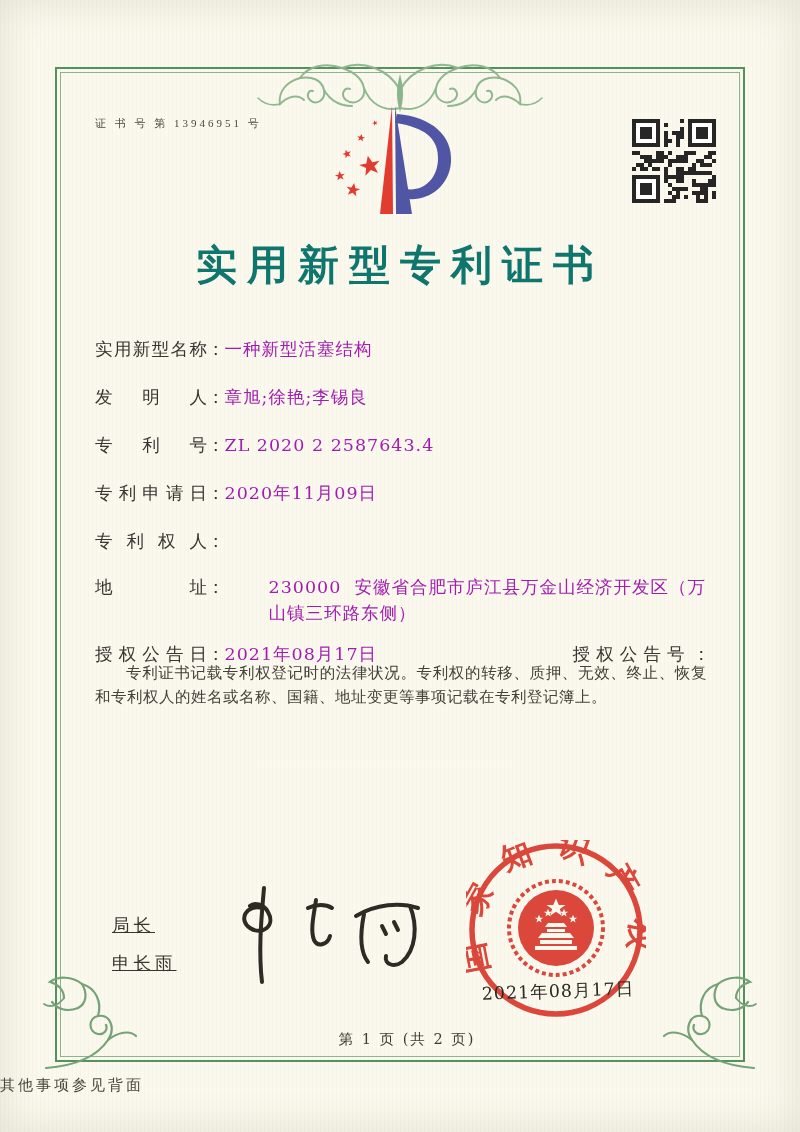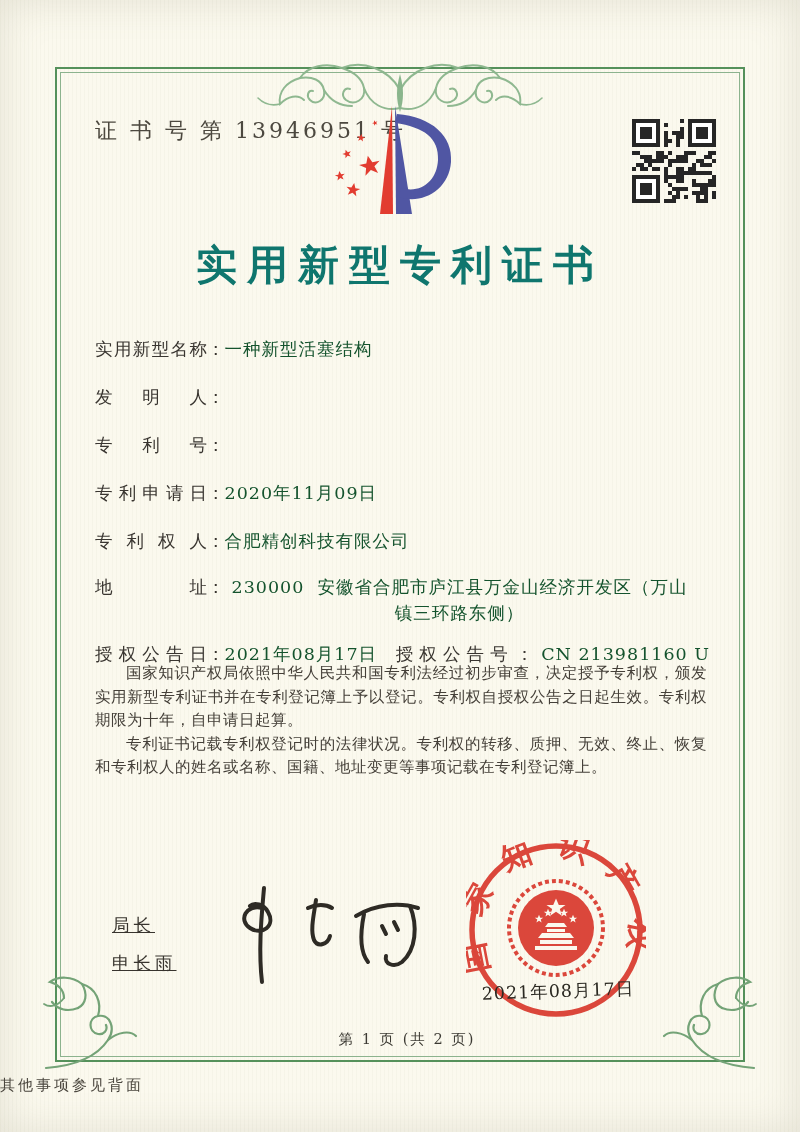--- a/index.html
+++ b/index.html
@@ -10,32 +10,32 @@
     font-family:"DejaVu Serif","Liberation Serif",serif;
     color:#38342e;
     box-shadow:inset 0 0 40px rgba(120,115,90,.18);
   }
   .frame{position:absolute;left:55px;top:67px;right:55px;bottom:70px;border:2.5px solid #55915b;}
   .frame::after{content:"";position:absolute;inset:3px;border:1px solid #8cb38e;}
   .orn-top{position:absolute;left:250px;top:48px;width:300px;height:80px;}
   .corner{position:absolute;width:100px;height:100px;}
   .corner.bl{left:42px;top:972px;transform:scaleX(-1);}
   .corner.br{left:658px;top:972px;}
-  .cert-no{position:absolute;left:95px;top:116px;font-size:22px;letter-spacing:3px;color:#4c483f;}
+  .cert-no{position:absolute;left:95px;top:116px;font-size:11px;letter-spacing:3px;color:#4c483f;font-family:Liberation Serif, serif;}
   .logo{position:absolute;left:330px;top:100px;width:140px;height:120px;}
   .qr{position:absolute;left:632px;top:119px;width:84px;height:84px;}
   .title{position:absolute;left:0;top:238px;width:800px;margin:0;text-align:center;
     font-size:41px;font-weight:700;letter-spacing:10px;color:#0f766e;}
   .fields{position:absolute;left:95px;top:334px;width:615px;}
   .frow{display:flex;align-items:flex-start;margin-bottom:18px;font-size:17.5px;line-height:30px;}
   .flabel{flex:none;width:112px;text-align:justify;text-align-last:justify;color:#393530;}
   .colon{flex:none;color:#393530;}
-  .fvalue{letter-spacing:1px;white-space:pre-wrap;color:#14532d;text-align:center;}
+  .fvalue{letter-spacing:1px;white-space:pre-wrap;color:#a21caf;}
   .frow.addr{line-height:26px;margin-bottom:13px;}
-  .frow.addr .fvalue{max-width:470px;}
+  .frow.addr .fvalue{max-width:470px;margin-left:44px;}
   .frow.grant{margin-bottom:16px;}
   .fgroup{display:flex;}
   .fgroup.right{margin-left:auto;gap:8px;}
   .paras{position:absolute;left:95px;top:662px;width:612px;font-size:15.5px;line-height:23.5px;
     text-align:justify;letter-spacing:.5px;color:#454039;}
   .paras p{margin:0;text-indent:2em;}
   .signer{position:absolute;left:112px;top:913px;font-size:17.5px;letter-spacing:4px;color:#38342e;}
   .signer div{margin-bottom:14px;text-decoration:underline;}
   .sig-svg{position:absolute;left:228px;top:878px;width:210px;height:110px;}
   .seal{position:absolute;left:466px;top:840px;width:180px;height:180px;}
@@ -246,56 +246,55 @@
 
 <div class="fields">
   <div class="frow">
     <span class="flabel">实用新型名称</span>
       <span class="colon">：</span>
     <span class="fvalue">一种新型活塞结构</span>
   </div>
   <div class="frow">
     <span class="flabel">发明人</span>
       <span class="colon">：</span>
+    <span class="fvalue">章旭;徐艳;李锡良</span>
   </div>
   <div class="frow">
     <span class="flabel">专利号</span>
       <span class="colon">：</span>
+    <span class="fvalue">ZL 2020 2 2587643.4</span>
   </div>
   <div class="frow">
     <span class="flabel">专利申请日</span>
       <span class="colon">：</span>
     <span class="fvalue">2020年11月09日</span>
   </div>
   <div class="frow">
     <span class="flabel">专利权人</span>
       <span class="colon">：</span>
-    <span class="fvalue">合肥精创科技有限公司</span>
   </div>
   <div class="frow addr">
     <span class="flabel">地址</span>
       <span class="colon">：</span>
     <span class="fvalue">230000  安徽省合肥市庐江县万金山经济开发区（万山镇三环路东侧）</span>
   </div>
   <div class="frow grant">
     <div class="fgroup">
       <span class="flabel">授权公告日</span>
         <span class="colon">：</span>
       <span class="fvalue">2021年08月17日</span>
     </div>
     <div class="fgroup right">
       <span class="flabel">授权公告号</span>
         <span class="colon">：</span>
-      <span class="fvalue">CN 213981160 U</span>
     </div>
   </div>
 </div>
 
 <div class="paras">
-  <p>国家知识产权局依照中华人民共和国专利法经过初步审查，决定授予专利权，颁发实用新型专利证书并在专利登记簿上予以登记。专利权自授权公告之日起生效。专利权期限为十年，自申请日起算。</p>
   <p>专利证书记载专利权登记时的法律状况。专利权的转移、质押、无效、终止、恢复和专利权人的姓名或名称、国籍、地址变更等事项记载在专利登记簿上。</p>
 </div>
 
 <div class="signer">
   <div>局长</div>
   <div>申长雨</div>
 </div>
 
 <svg class="sig-svg" viewBox="0 0 210 110">
   <g stroke="#2e2b25" stroke-width="4" fill="none" stroke-linecap="round" stroke-linejoin="round">

